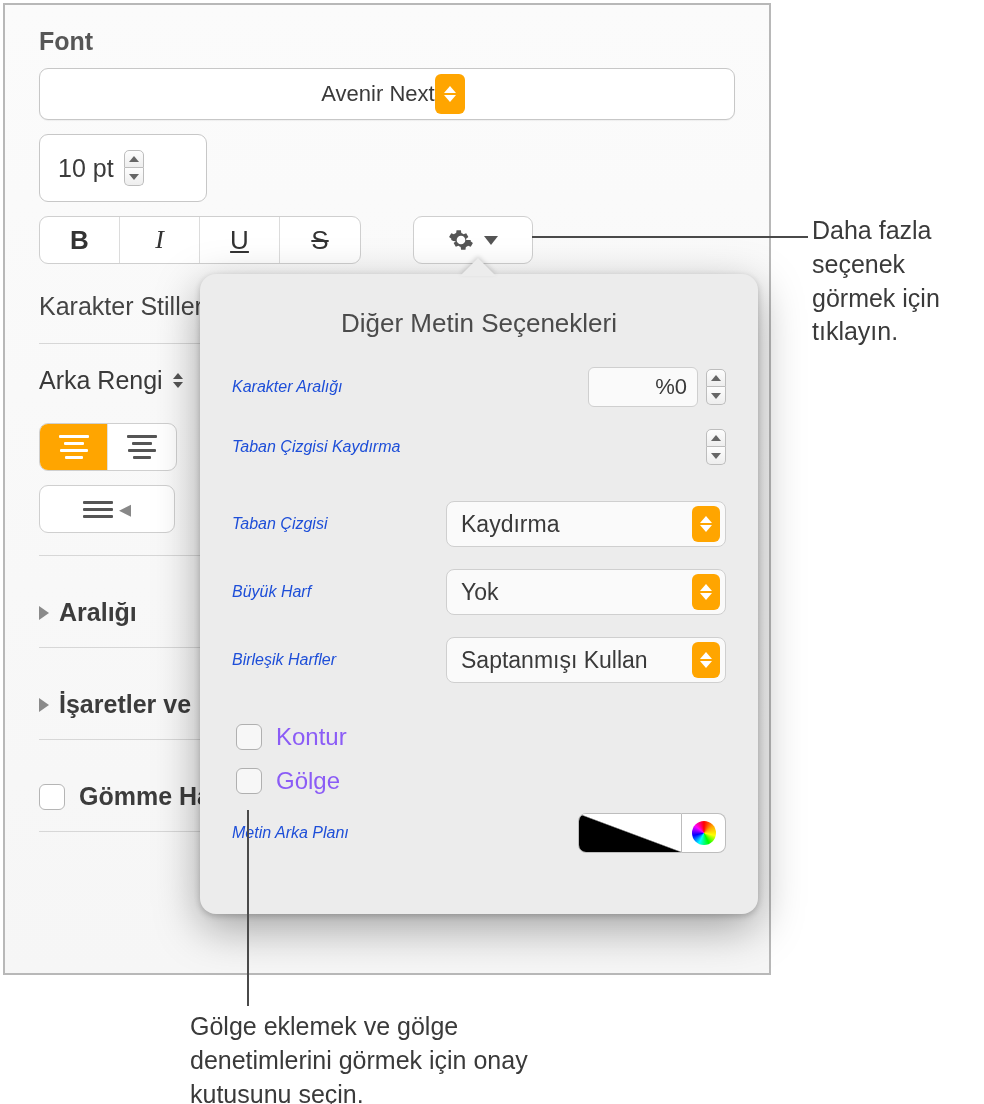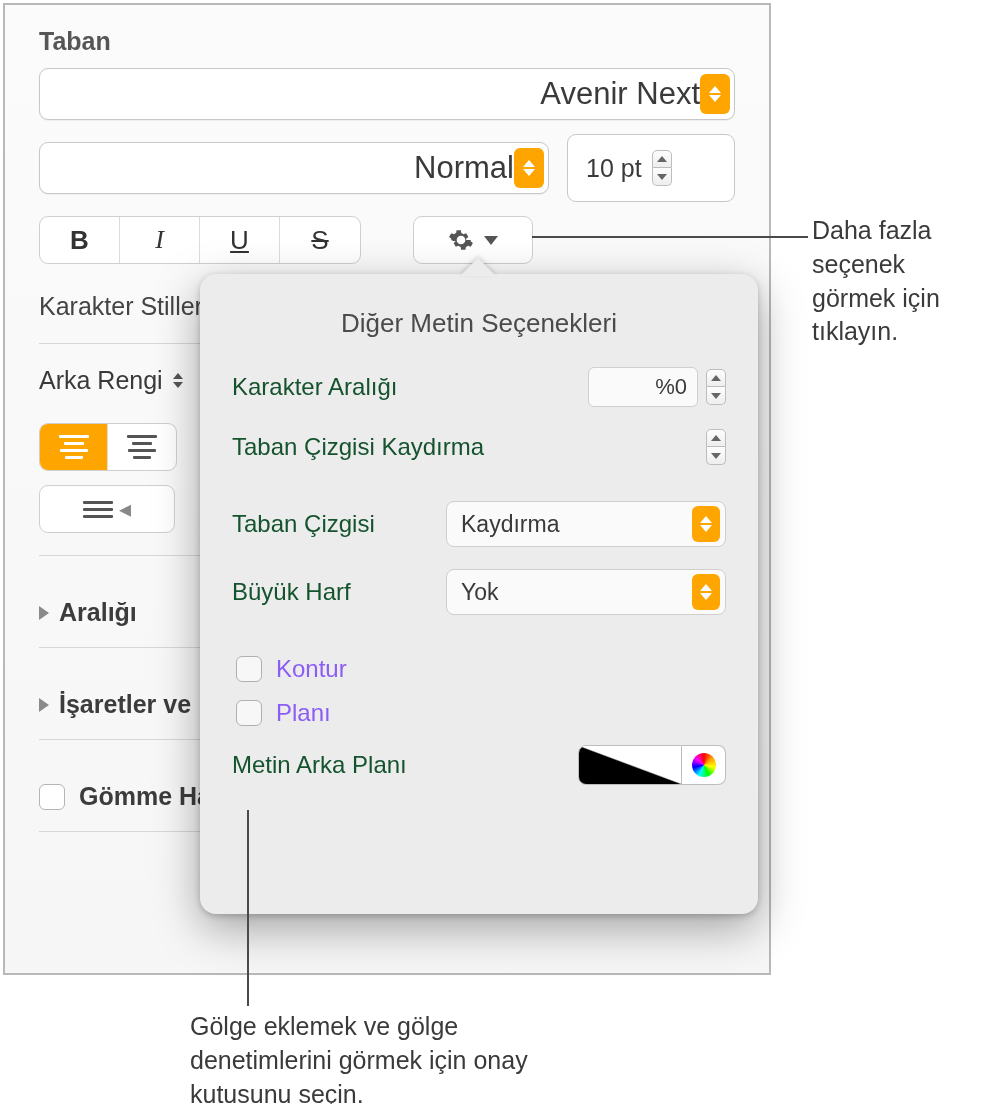--- a/index.html
+++ b/index.html
@@ -27,27 +27,27 @@
   .panel-inner { padding: 22px 34px; }
   .section-title {
     font-weight: 700;
     color: #565656;
     margin-bottom: 12px;
     font-size: 25px;
   }
   .dropdown {
     display: flex;
     align-items: center;
-    justify-content: flex-end;
+    justify-content: center;
     height: 52px;
     background: #fff;
     border: 1px solid #c7c7c7;
     border-radius: 9px;
     padding: 0 4px 0 16px;
-    font-size: 31px;
+    font-size: 22px;
     box-shadow: 0 1px 1px rgba(0,0,0,0.05);
   }
   .arrow-box {
     width: 30px;
     height: 40px;
     background: #FFA500;
     border-radius: 6px;
     display: flex;
     flex-direction: column;
     align-items: center;
@@ -191,21 +191,21 @@
     top:-16px;
     left: 260px;
     width:0;height:0;
     border-left:18px solid transparent;
     border-right:18px solid transparent;
     border-bottom:18px solid #ececec;
     filter: drop-shadow(0 -2px 2px rgba(0,0,0,0.15));
   }
   .pop-title { text-align:center; font-size:26px; color:#4b4b4b; margin-bottom:28px; }
   .pop-row { display:flex; align-items:center; justify-content:space-between; margin-bottom:22px; }
-  .pop-label { font-size:24px; color:#14532d; }
+  .pop-label { font-size:16px; color:#1d4ed8;font-style:italic; }
   .pop-val-box {
     display:flex;align-items:center;gap:8px;
   }
   .val-field {
     width:110px;height:40px;background:#fafafa;border:1px solid #cfcfcf;border-radius:6px;
     display:flex;align-items:center;justify-content:flex-end;padding:0 10px;font-size:22px;
   }
   .pop-select {
     width:280px;height:46px;background:#fafafa;border:1px solid #cfcfcf;border-radius:8px;
     display:flex;align-items:center;justify-content:space-between;padding:0 5px 0 14px;font-size:23px;
@@ -263,38 +263,31 @@
     width:2px;
     height:196px;
     background:#4a4a4a;
   }
 </style>
 </head>
 <body>
 
 <div class="panel">
   <div class="panel-inner">
-    <div class="section-title">Taban</div>
+    <div class="section-title">Font</div>
 
     <div class="dropdown">
       <span>Avenir Next</span>
       <span class="arrow-box">
           <span class="tri-up"></span>
           <span class="tri-down"></span>
         </span>
     </div>
 
     <div class="row2">
-      <div class="dropdown" style="flex:1">
-        <span>Normal</span>
-        <span class="arrow-box">
-            <span class="tri-up"></span>
-            <span class="tri-down"></span>
-          </span>
-      </div>
       <div class="stepper-field" style="width:168px">
         <span>10 pt</span>
         <div class="stepper">
           <div class="s-up">
               <div class="t-up"></div>
             </div>
           <div class="s-down">
               <div class="t-down"></div>
             </div>
         </div>
@@ -435,30 +428,40 @@
     <span class="pop-label">Büyük Harf</span>
     <div class="pop-select">
       <span>Yok</span>
       <span class="arrow-box">
           <span class="tri-up"></span>
           <span class="tri-down"></span>
         </span>
     </div>
   </div>
 
+  <div class="pop-row">
+    <span class="pop-label">Birleşik Harfler</span>
+    <div class="pop-select">
+      <span>Saptanmışı Kullan</span>
+      <span class="arrow-box">
+          <span class="tri-up"></span>
+          <span class="tri-down"></span>
+        </span>
+    </div>
+  </div>
 
   <div style="height:18px"></div>
 
   <div class="pop-ck-row">
     <span class="pop-ck"></span>
     <span class="pop-ck-label">Kontur</span>
   </div>
   <div class="pop-ck-row">
     <span class="pop-ck"></span>
-    <span class="pop-ck-label">Planı</span>
+    <span class="pop-ck-label">Gölge</span>
   </div>
 
   <div class="bg-row">
     <span class="pop-label">Metin Arka Planı</span>
     <div class="swatch-pair">
       <div class="swatch"></div>
       <div class="colorwheel">
           <div class="wheel"></div>
         </div>
     </div>

